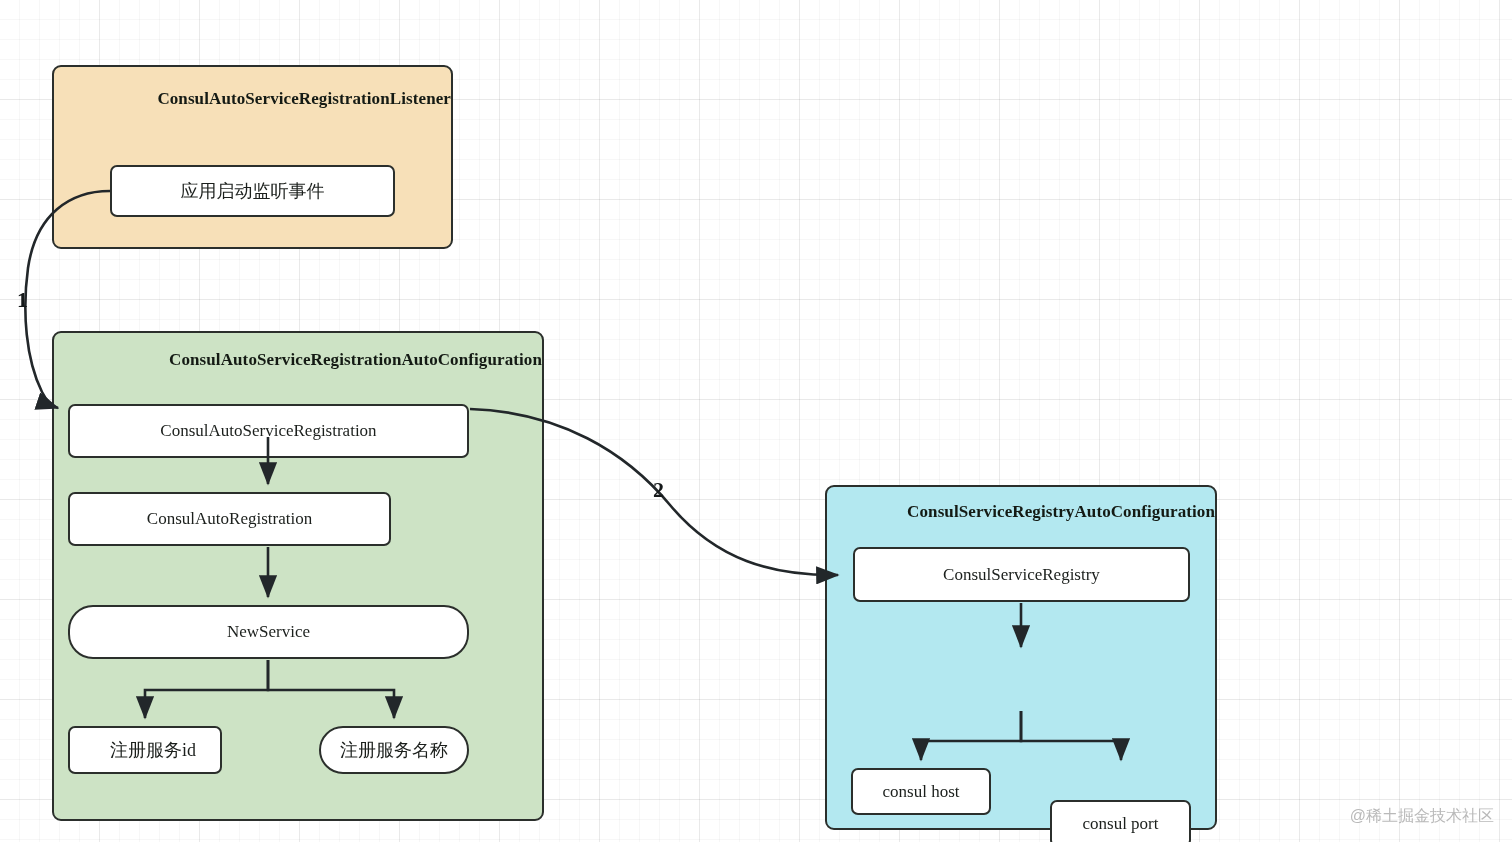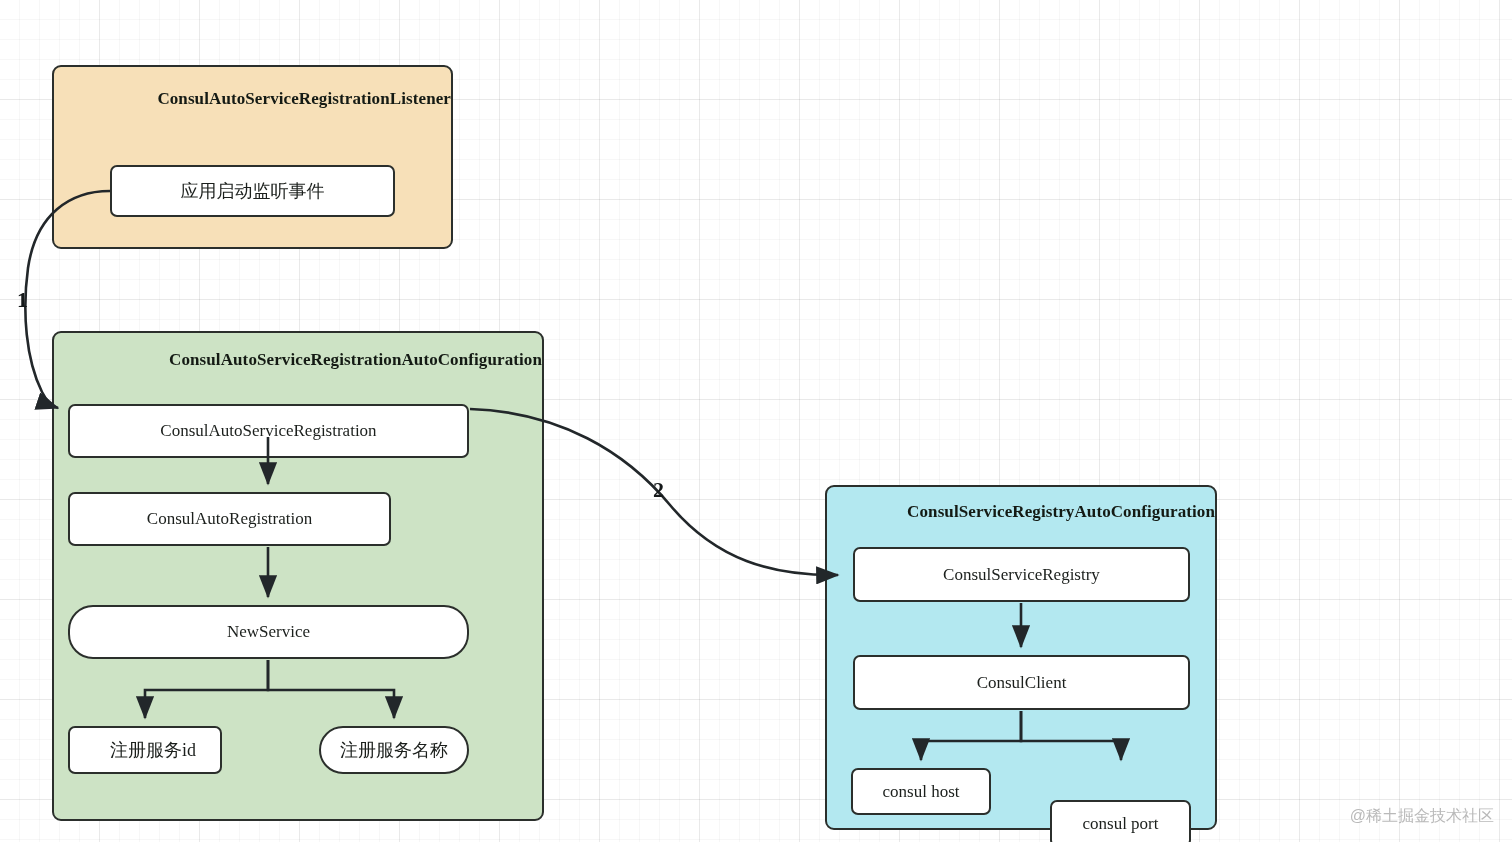--- a/index.html
+++ b/index.html
@@ -150,21 +150,20 @@
   <div class="node" id="node-consul-auto-service-registration">ConsulAutoServiceRegistration</div>
   <div class="node" id="node-consul-auto-registration">ConsulAutoRegistration</div>
   <div class="node" id="node-new-service">NewService</div>
   <div class="node cjk" id="node-register-service-id">注册服务id</div>
   <div class="node cjk" id="node-register-service-name">注册服务名称</div>
 
   <div class="group" id="group-registry">
     <div class="group-title">ConsulServiceRegistryAutoConfiguration</div>
   </div>
   <div class="node" id="node-consul-service-registry">ConsulServiceRegistry</div>
-  <div class="node" id="node-consul-client">ConsulClient</div>
   <div class="node" id="node-consul-host">consul host</div>
   <div class="node" id="node-consul-port">consul port</div>
 
   <svg id="connectors" viewBox="0 0 1512 842" xmlns="http://www.w3.org/2000/svg">
     <defs>
       <marker id="arrowhead" markerWidth="9" markerHeight="7" refX="8.4" refY="3.5" orient="auto" markerUnits="strokeWidth">
         <path d="M0,0 L9,3.5 L0,7 Z" fill="#22272a"></path>
       </marker>
     </defs>
 

